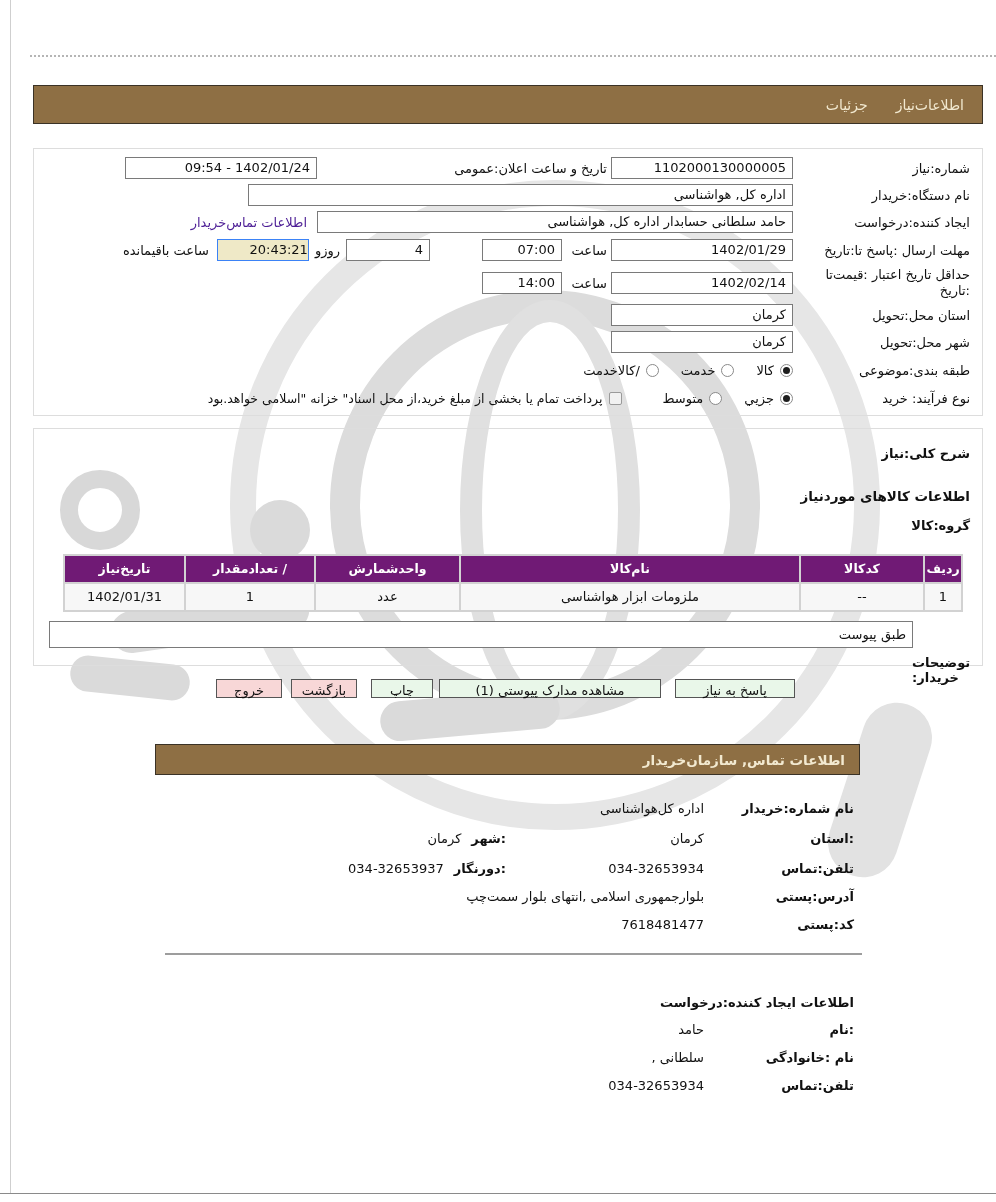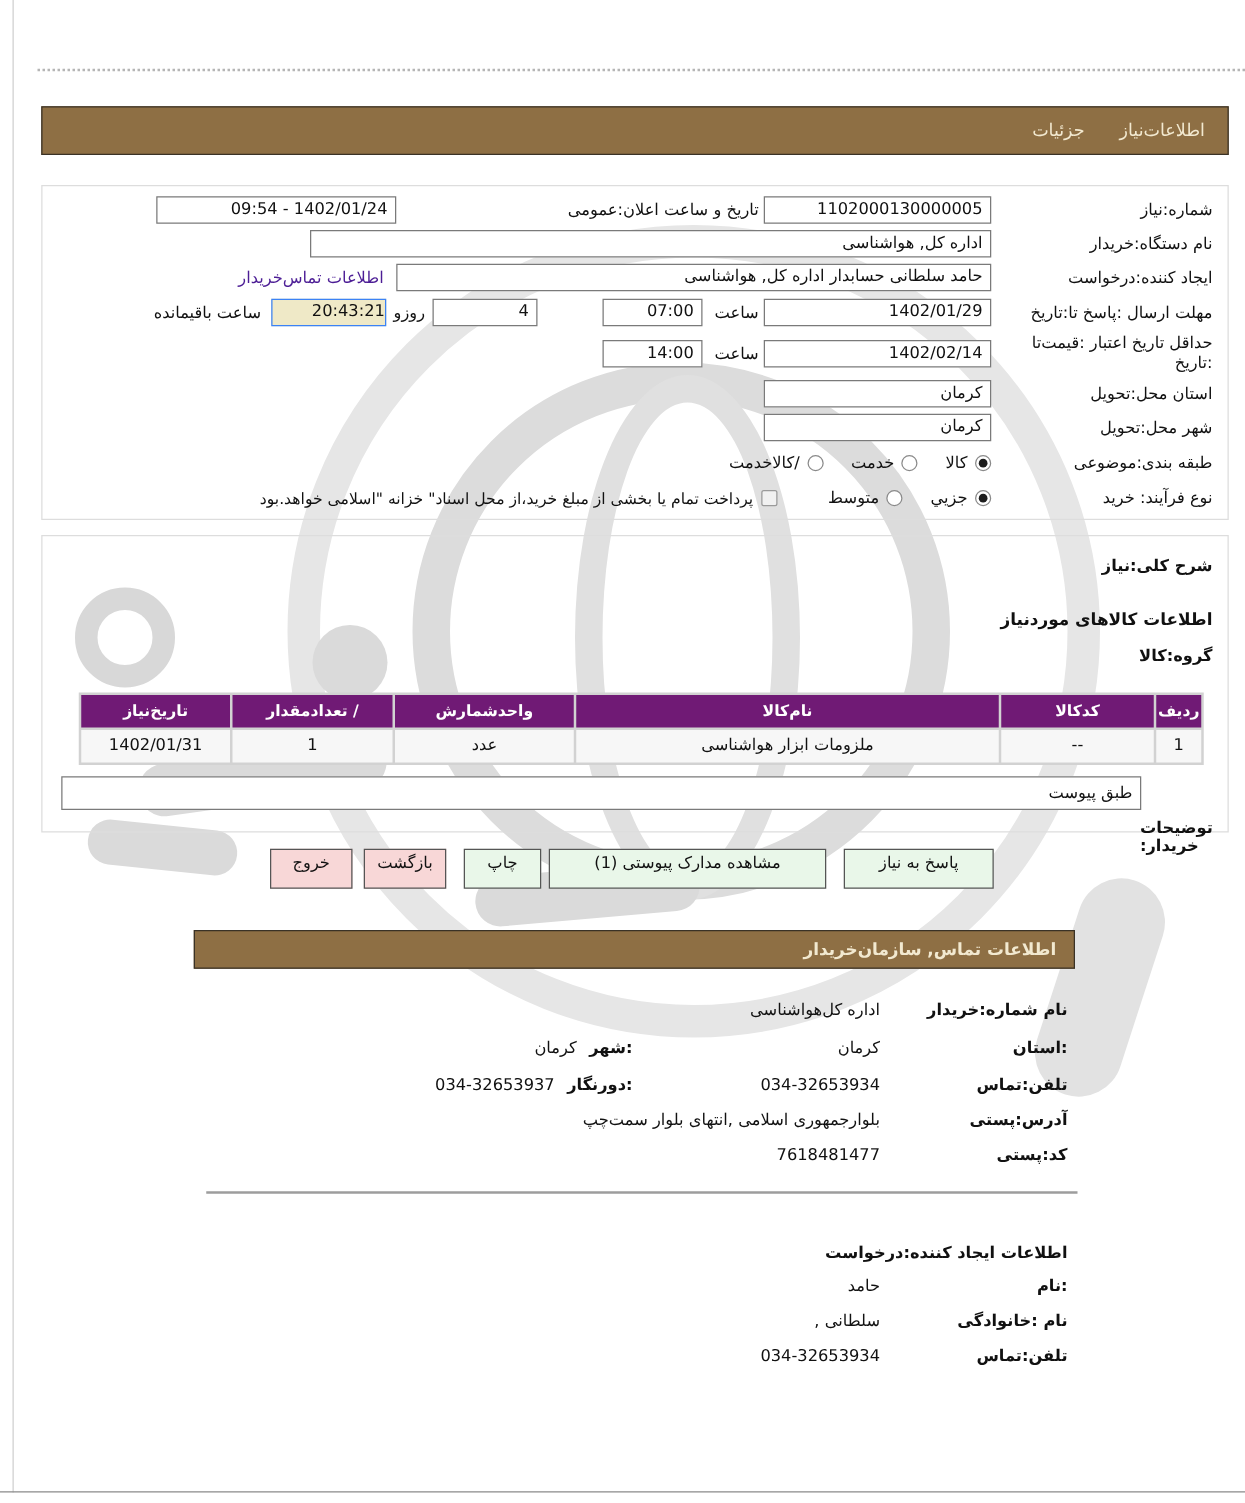--- a/index.html
+++ b/index.html
@@ -58,21 +58,21 @@
   .th { background:#701a75; color:#fff; font-weight:bold; font-size:12.5px; height:26px; line-height:26px; text-align:center; }
   .td { background:#f7f7f7; height:26px; line-height:26px; text-align:center; font-size:13px; }
   .tbody { margin-top:2px; }
   .c0{width:36px;} .c1{width:122px;} .c2{width:338px;} .c3{width:143px;} .c4{width:128px;} .c5{width:119px;}
 
   .notes-lbl { position:absolute; right:4px; top:190px; width:66px; text-align:left; font-weight:bold; line-height:15px;margin-top:36px; }
   .notes-inp { position:absolute; right:69px; top:192px; width:864px; height:27px; }
 
   
   .btnrow { position:absolute; top:679px; right:201px; display:flex; direction:rtl; align-items:center; }
-  .btn { height:32px; border:1px solid #555; text-align:center; line-height:21px; font-size:13px; cursor:pointer; flex:none; }
+  .btn { height:19px; border:1px solid #555; text-align:center; line-height:21px; font-size:13px; cursor:pointer; flex:none; }
   .btn.green { background:#e9f7e9; }
   .btn.pink  { background:#f8d7d7; }
 
   
   .sect { direction:rtl; }
   .orow { position:absolute; right:6px; left:0; display:flex; direction:rtl; align-items:center; height:22px; }
   .oc1 { width:130px; flex:none; text-align:right; font-weight:bold; white-space:nowrap; }
   .oc2 { width:190px; flex:none; text-align:right; padding-right:20px; white-space:nowrap; }
   .oc2w { flex:none; text-align:right; padding-right:20px; white-space:nowrap; }
   .oc3 { margin-right:28px; font-weight:bold; white-space:nowrap; }

